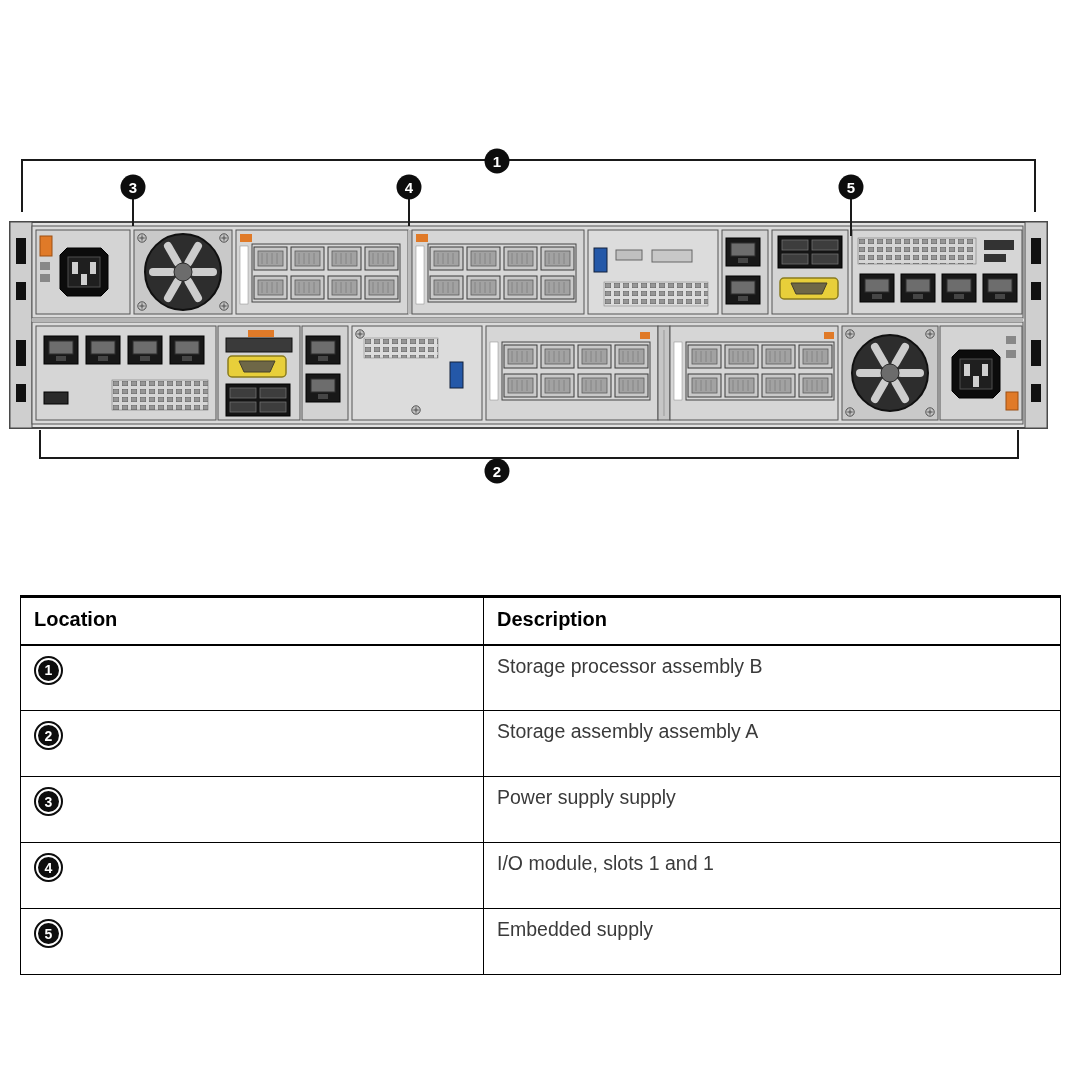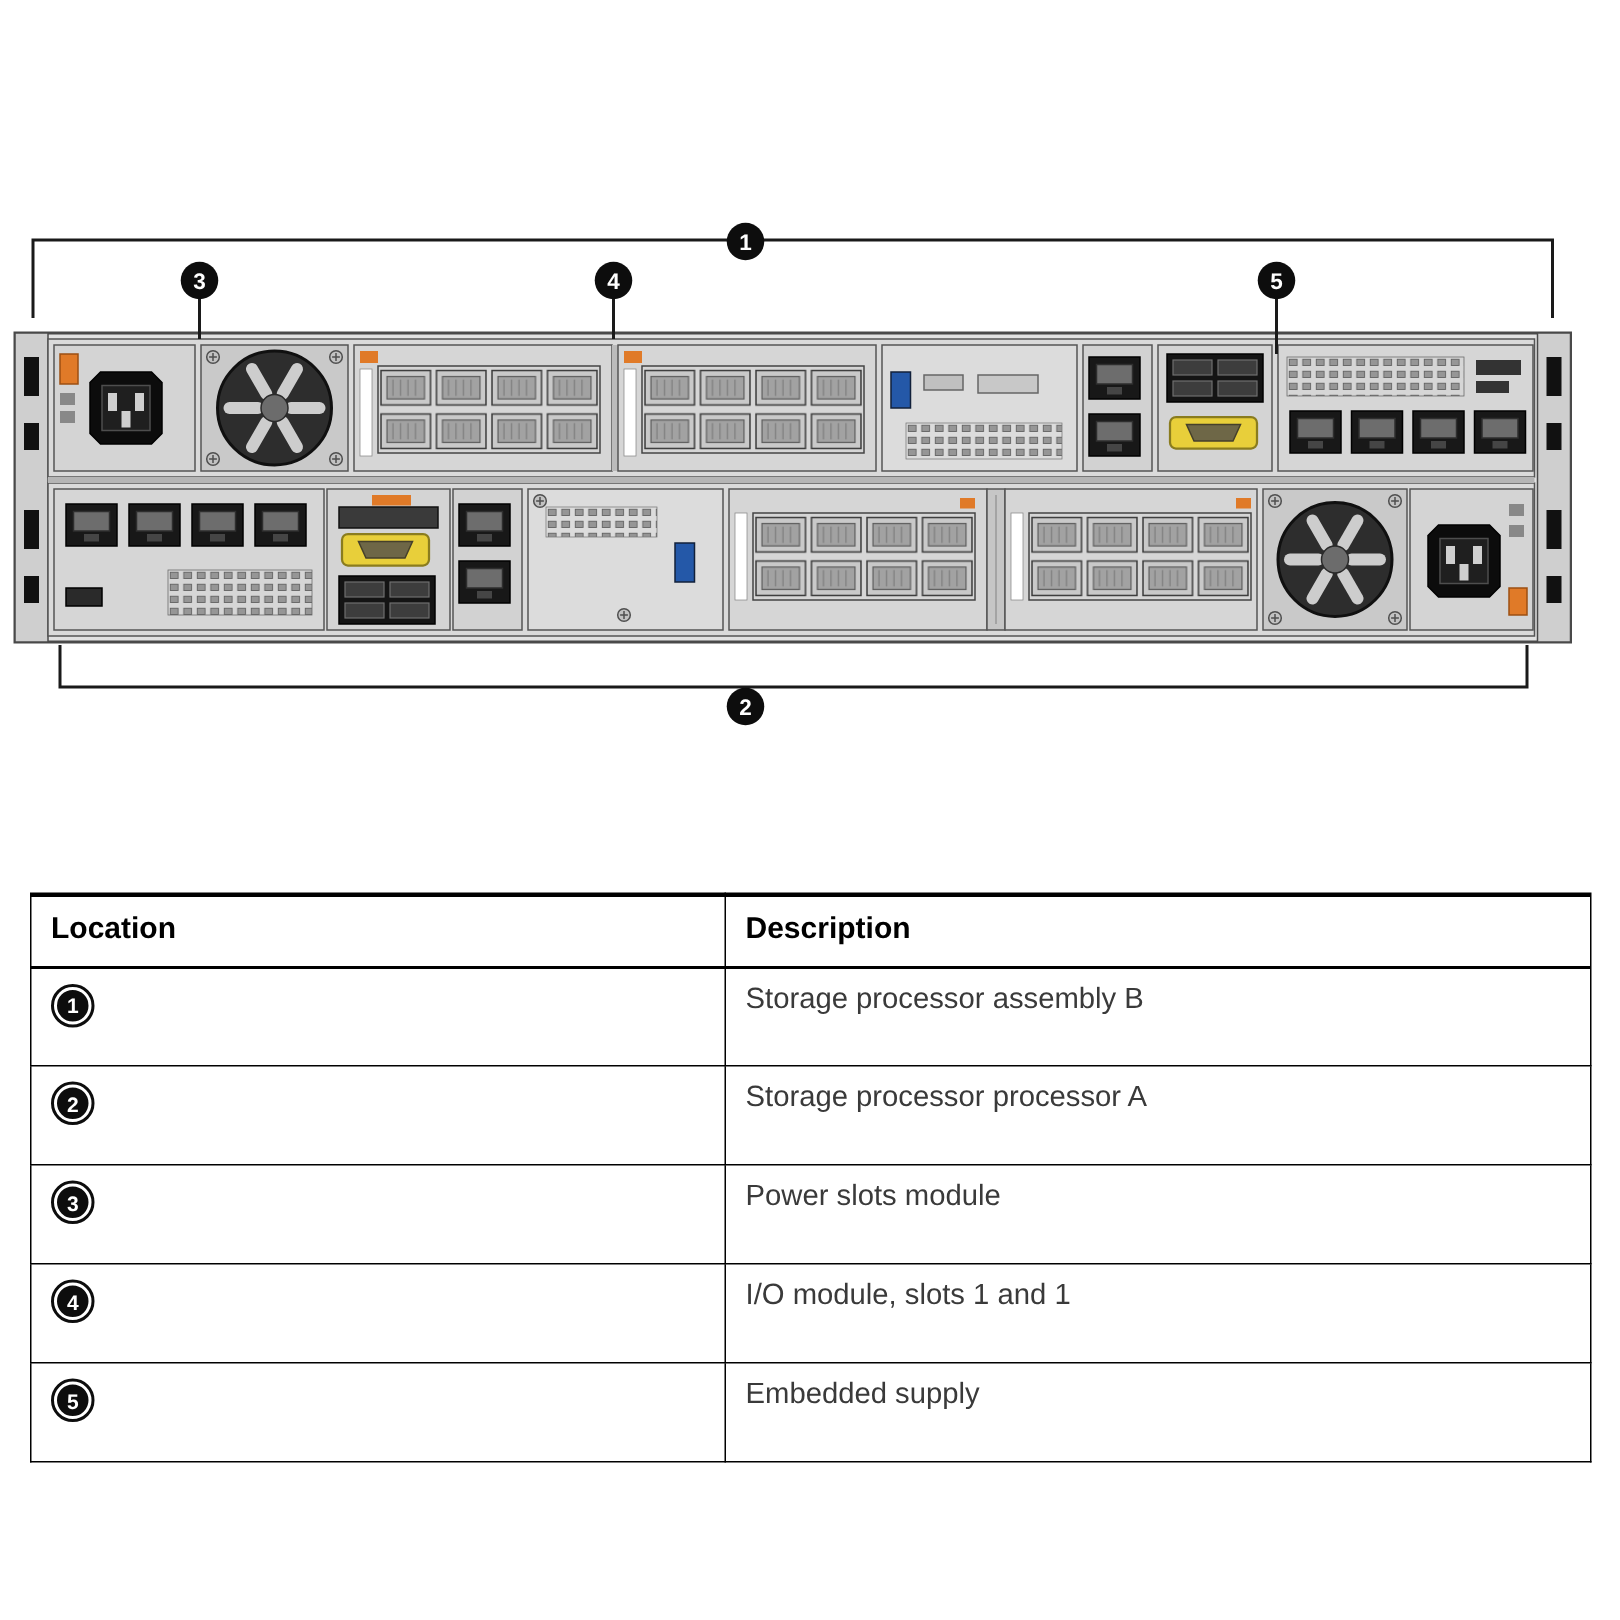--- a/index.html
+++ b/index.html
@@ -292,29 +292,29 @@
       </td>
       <td>
         <span>Storage processor assembly B</span>
       </td>
     </tr>
     <tr>
       <td>
         <span class="badge">2</span>
       </td>
       <td>
-        <span>Storage processor processor A</span>
+        <span>Storage assembly assembly A</span>
       </td>
     </tr>
     <tr>
       <td>
         <span class="badge">3</span>
       </td>
       <td>
-        <span>Power slots module</span>
+        <span>Power supply supply</span>
       </td>
     </tr>
     <tr>
       <td>
         <span class="badge">4</span>
       </td>
       <td>
         <span>I/O module, slots 1 and 1</span>
       </td>
     </tr>

